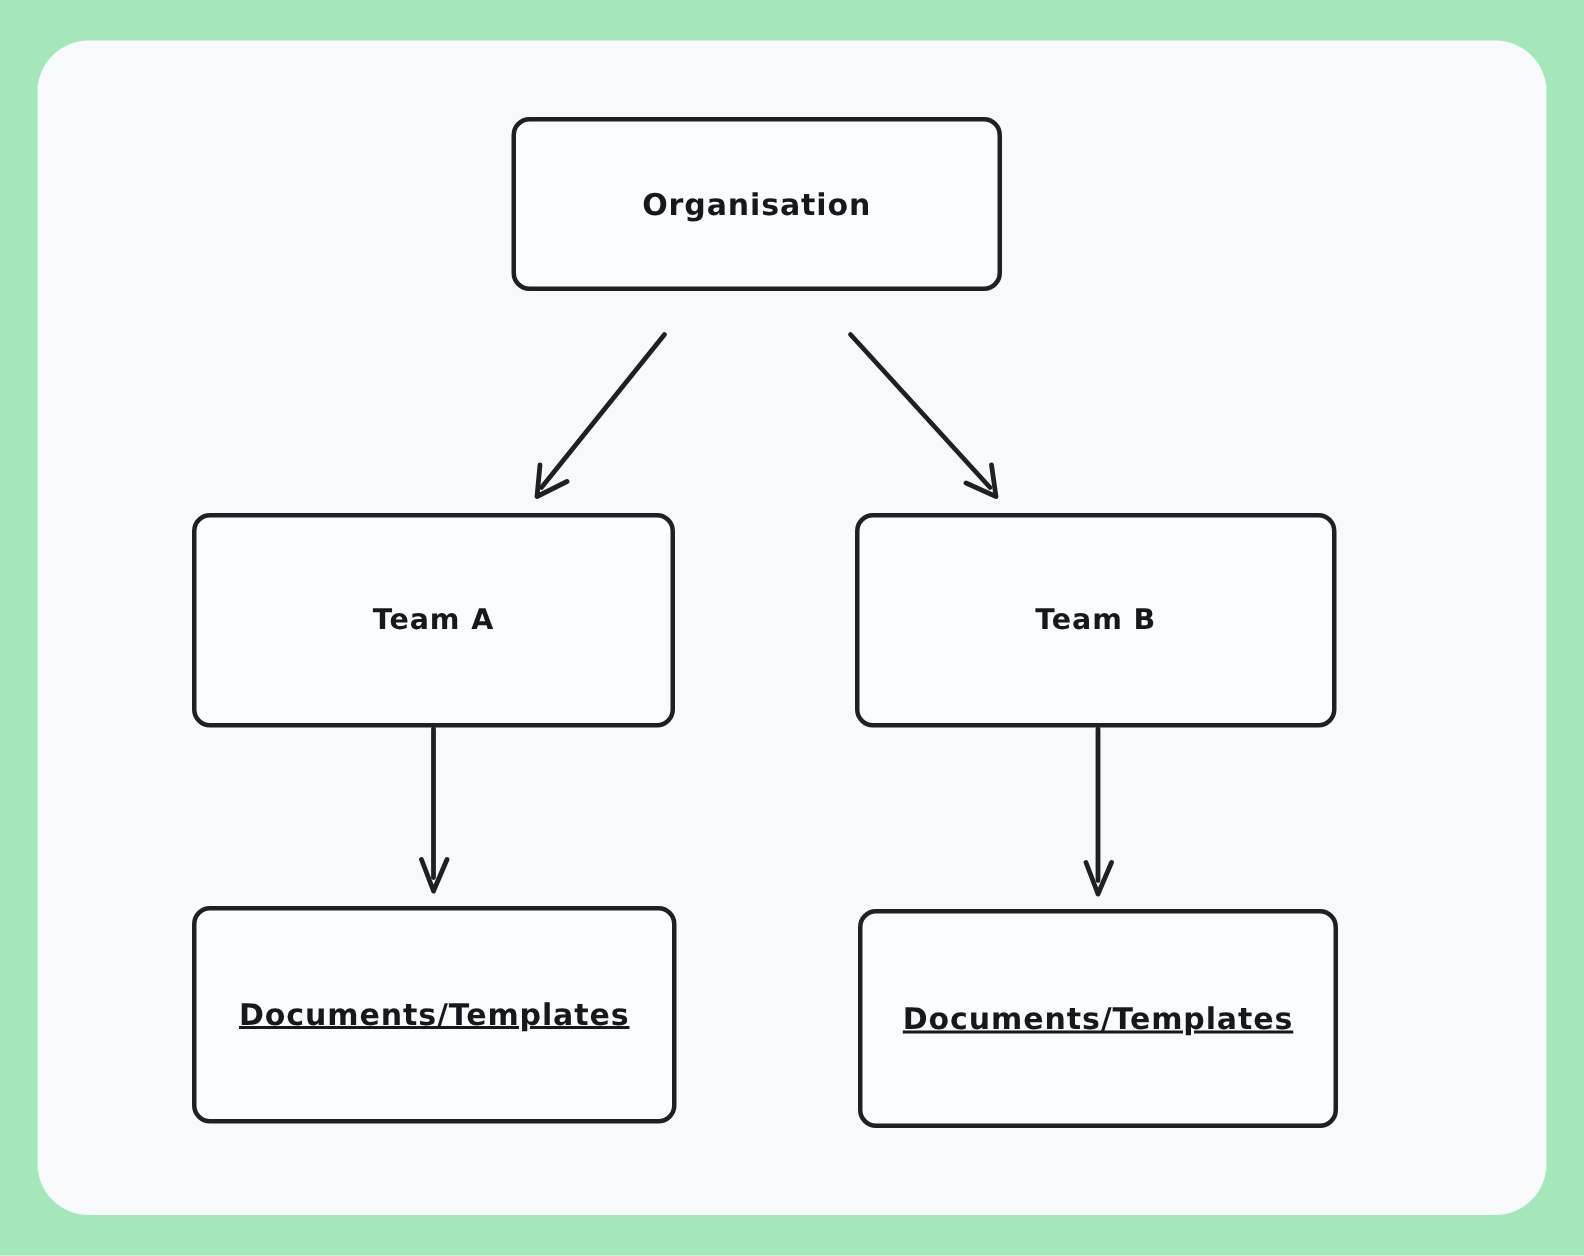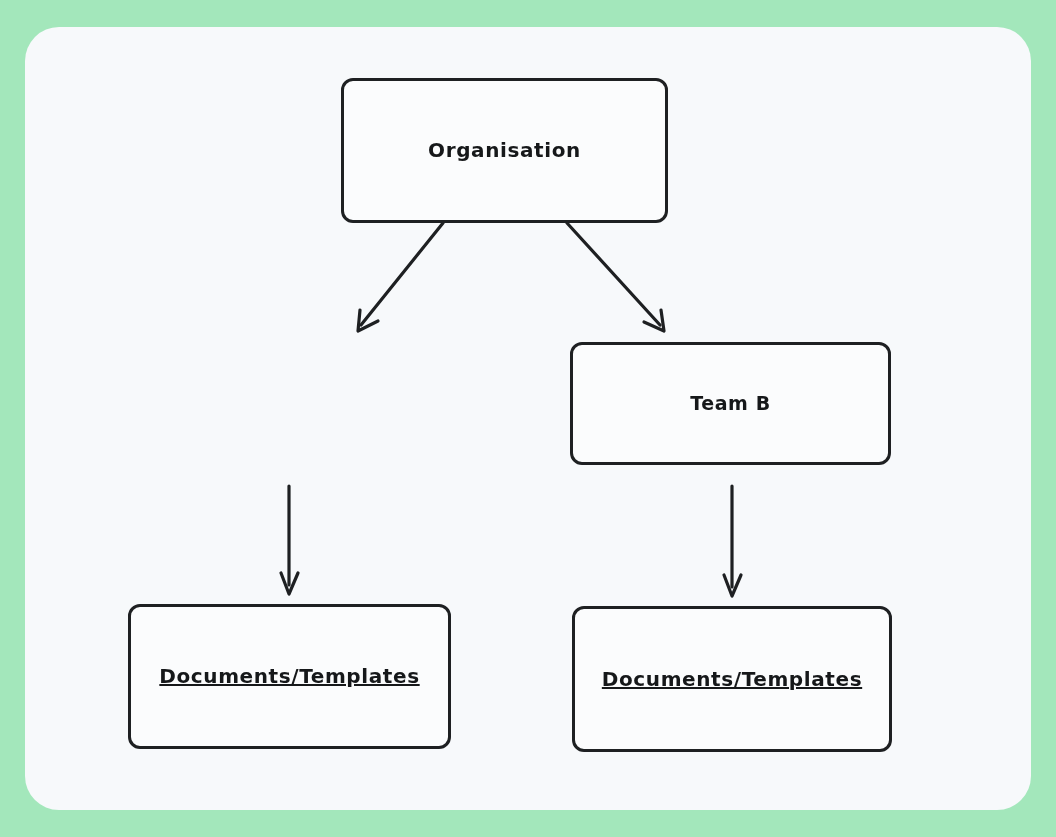--- a/index.html
+++ b/index.html
@@ -66,36 +66,36 @@
     color: #16181a;
     text-align: center;
     line-height: 1.15;
     white-space: nowrap;
   }
 
   .node-organisation {
     left: 341px;
     top: 78px;
     width: 327px;
-    height: 145px;
+    height: 116px;
   }
   .node-organisation .node-label { font-size: 20px; }
 
   .node-team-a {
     left: 128px;
     top: 342px;
     width: 322px;
     height: 143px;
   }
 
   .node-team-b {
     left: 570px;
     top: 342px;
     width: 321px;
-    height: 123px;
+    height: 143px;
   }
 
   .node-docs-a {
     left: 128px;
     top: 604px;
     width: 323px;
     height: 145px;
   }
   .node-docs-a .node-label { font-size: 20px; }
 
@@ -146,20 +146,23 @@
           <path d="M 732 596 L 724 575 M 732 596 L 741 575"></path>
         </g>
 
       </g>
     </svg>
 
     <div class="node node-organisation">
       <span class="node-label">Organisation</span>
     </div>
 
+    <div class="node node-team-a">
+      <span class="node-label">Team A</span>
+    </div>
 
     <div class="node node-team-b">
       <span class="node-label">Team B</span>
     </div>
 
     <div class="node node-docs-a">
       <span class="node-label">Documents/Templates</span>
     </div>
 
     <div class="node node-docs-b">

